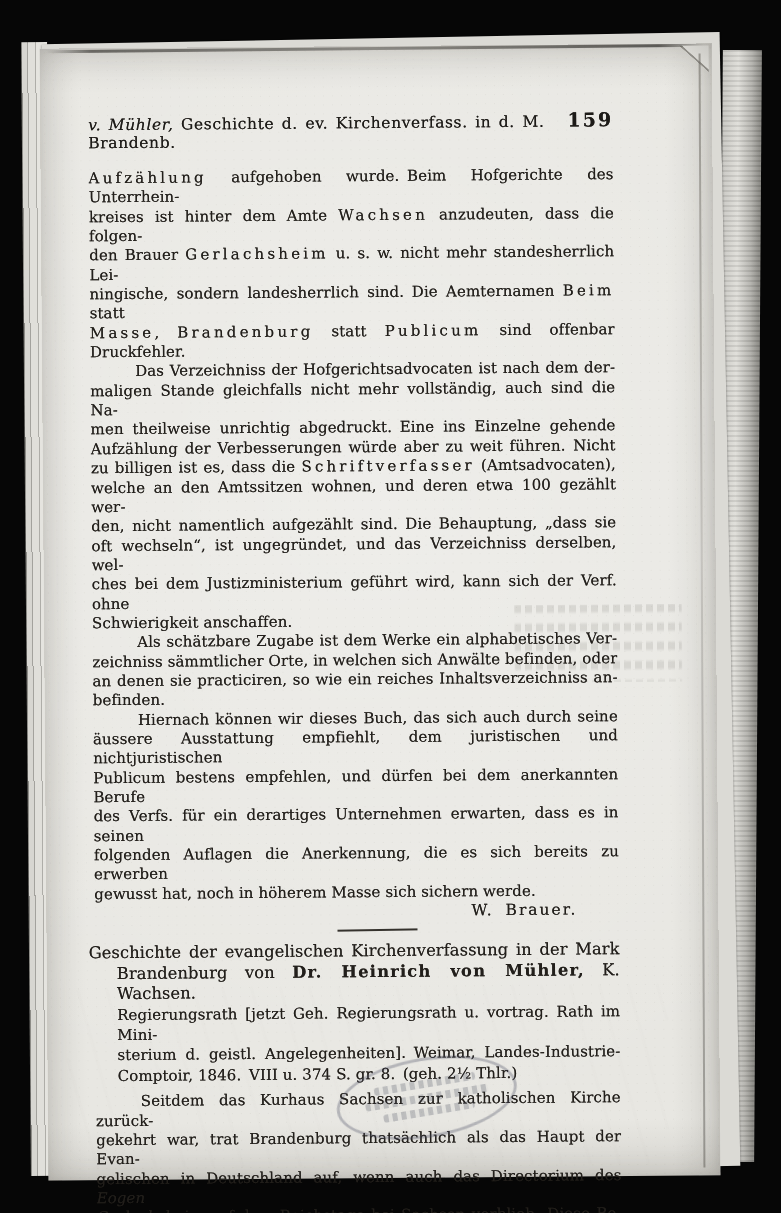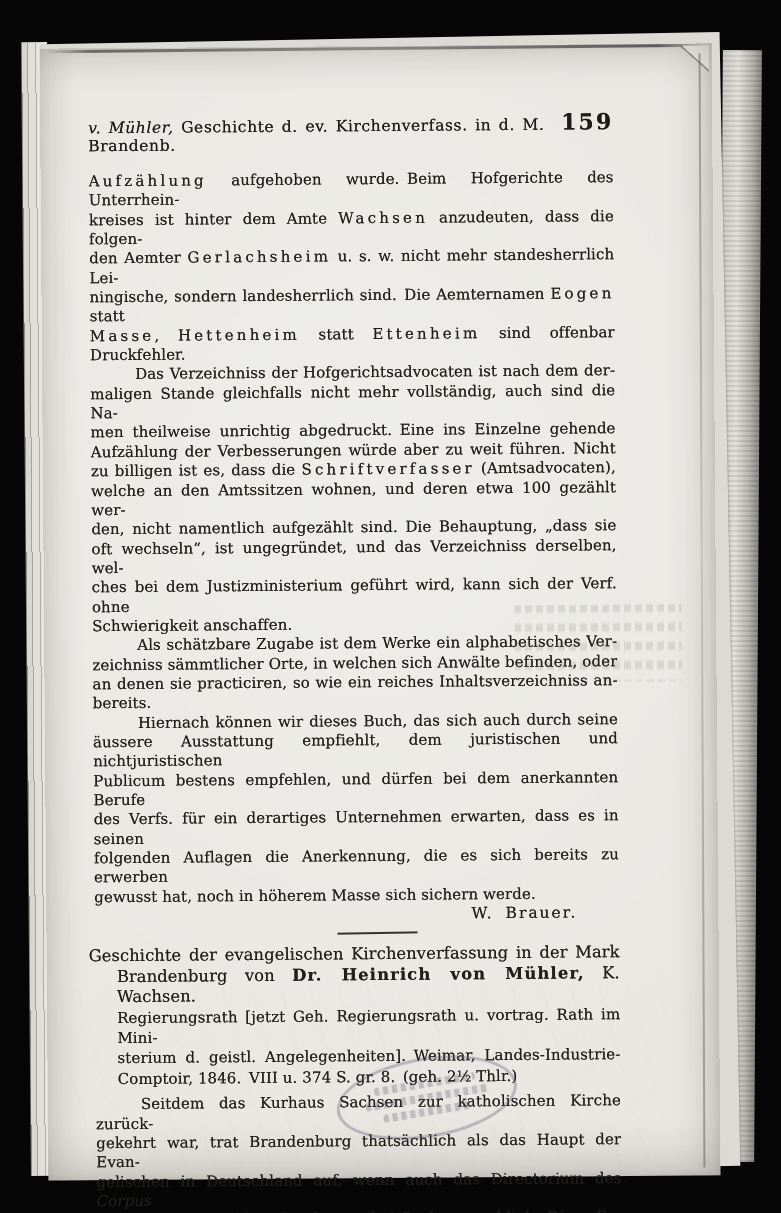--- a/index.html
+++ b/index.html
@@ -61,21 +61,21 @@
     background:linear-gradient(180deg,rgba(100,97,90,0.55),rgba(120,117,110,0.22) 45%,rgba(90,88,82,0.5));
   }
   
   .running-header{
     display:flex;justify-content:space-between;align-items:baseline;
     font-size:15.5px;letter-spacing:0.6px;word-spacing:2px;
     margin-bottom:17px;color:#1d1b18;
     text-shadow:0 0 0.5px rgba(34,30,26,0.85);
   }
   .running-header .i{font-style:italic;}
-  .page-number{font-size:22px;font-weight:bold;letter-spacing:2px;}
+  .page-number{font-size:19px;font-weight:bold;letter-spacing:2px;}
   .body-text{
     font-size:15px;line-height:19.35px;
     letter-spacing:0.1px;
     text-shadow:0 0 0.55px rgba(34,30,26,0.8);
   }
   .line{text-align:justify;text-align-last:justify;overflow:hidden;}
   .line.last{text-align-last:left;}
   .para.indent .line.first{text-indent:45px;}
   .g{letter-spacing:3.2px;}
   .i{font-style:italic;}
@@ -133,41 +133,41 @@
 
     <header class="running-header">
       <span class="header-left"><span class="i">v. Mühler,</span><span> Geschichte d. ev. Kirchenverfass. in d. M. Brandenb.</span></span>
       <span class="page-number">159</span>
     </header>
 
     <section class="body-text">
         <div class="para">
           <div class="line first"><span class="g">Aufzählung</span><span> aufgehoben wurde. Beim Hofgerichte des Unterrhein-</span></div>
           <div class="line"><span>kreises ist hinter dem Amte </span><span class="g">Wachsen</span><span> anzudeuten, dass die folgen-</span></div>
-          <div class="line"><span>den Aemter </span><span class="g">Gerlachsheim</span><span> u. s. w. nicht mehr standesherrlich Lei-</span></div>
-          <div class="line"><span>ningische, sondern landesherrlich sind. Die Aemternamen </span><span class="g">Eogen</span><span> statt</span></div>
-          <div class="line last"><span class="g">Masse</span><span>, </span><span class="g">Hettenheim</span><span> statt </span><span class="g">Ettenheim</span><span> sind offenbar Druckfehler.</span></div>
+          <div class="line"><span>den Brauer </span><span class="g">Gerlachsheim</span><span> u. s. w. nicht mehr standesherrlich Lei-</span></div>
+          <div class="line"><span>ningische, sondern landesherrlich sind. Die Aemternamen </span><span class="g">Beim</span><span> statt</span></div>
+          <div class="line last"><span class="g">Masse</span><span>, </span><span class="g">Brandenburg</span><span> statt </span><span class="g">Publicum</span><span> sind offenbar Druckfehler.</span></div>
         </div>
         <div class="para indent">
           <div class="line first"><span>Das Verzeichniss der Hofgerichtsadvocaten ist nach dem der-</span></div>
           <div class="line"><span>maligen Stande gleichfalls nicht mehr vollständig, auch sind die Na-</span></div>
           <div class="line"><span>men theilweise unrichtig abgedruckt. Eine ins Einzelne gehende</span></div>
           <div class="line"><span>Aufzählung der Verbesserungen würde aber zu weit führen. Nicht</span></div>
           <div class="line"><span>zu billigen ist es, dass die </span><span class="g">Schriftverfasser</span><span> (Amtsadvocaten),</span></div>
           <div class="line"><span>welche an den Amtssitzen wohnen, und deren etwa 100 gezählt wer-</span></div>
           <div class="line"><span>den, nicht namentlich aufgezählt sind. Die Behauptung, „dass sie</span></div>
           <div class="line"><span>oft wechseln“, ist ungegründet, und das Verzeichniss derselben, wel-</span></div>
           <div class="line"><span>ches bei dem Justizministerium geführt wird, kann sich der Verf. ohne</span></div>
           <div class="line last"><span>Schwierigkeit anschaffen.</span></div>
         </div>
         <div class="para indent">
           <div class="line first"><span>Als schätzbare Zugabe ist dem Werke ein alphabetisches Ver-</span></div>
           <div class="line"><span>zeichniss sämmtlicher Orte, in welchen sich Anwälte befinden, oder</span></div>
           <div class="line"><span>an denen sie practiciren, so wie ein reiches Inhaltsverzeichniss an-</span></div>
-          <div class="line last"><span>bereits.</span></div>
+          <div class="line last"><span>befinden.</span></div>
         </div>
         <div class="para indent">
           <div class="line first"><span>Hiernach können wir dieses Buch, das sich auch durch seine</span></div>
           <div class="line"><span>äussere Ausstattung empfiehlt, dem juristischen und nichtjuristischen</span></div>
           <div class="line"><span>Publicum bestens empfehlen, und dürfen bei dem anerkannten Berufe</span></div>
           <div class="line"><span>des Verfs. für ein derartiges Unternehmen erwarten, dass es in seinen</span></div>
           <div class="line"><span>folgenden Auflagen die Anerkennung, die es sich bereits zu erwerben</span></div>
           <div class="line last"><span>gewusst hat, noch in höherem Masse sich sichern werde.</span></div>
         </div>
       </section>
@@ -183,21 +183,21 @@
           <div class="line"><span>Regierungsrath [jetzt Geh. Regierungsrath u. vortrag. Rath im Mini-</span></div>
           <div class="line"><span>sterium d. geistl. Angelegenheiten]. Weimar, Landes-Industrie-</span></div>
           <div class="line last"><span>Comptoir, 1846. VIII u. 374 S. gr. 8. (geh. 2½ Thlr.)</span></div>
         </div>
       </section>
 
     <section class="body-text">
         <div class="para indent">
           <div class="line first"><span>Seitdem das Kurhaus Sachsen zur katholischen Kirche zurück-</span></div>
           <div class="line"><span>gekehrt war, trat Brandenburg thatsächlich als das Haupt der Evan-</span></div>
-          <div class="line"><span>gelischen in Deutschland auf, wenn auch das Directorium des </span><span class="i">Corpus</span></div>
+          <div class="line"><span>gelischen in Deutschland auf, wenn auch das Directorium des </span><span class="i">Eogen</span></div>
           <div class="line"><span class="i">Gerlachsheim</span><span> auf dem Reichstage bei Sachsen verblieb. Diese Be-</span></div>
           <div class="line"><span>deutung Brandenburgs ist durch dessen Wachsen zu einer europäi-</span></div>
         </div>
       </section>
 
     <div class="stamp">
       <div class="stamp-line"></div>
       <div class="stamp-line"></div>
       <div class="stamp-line"></div>
     </div>

